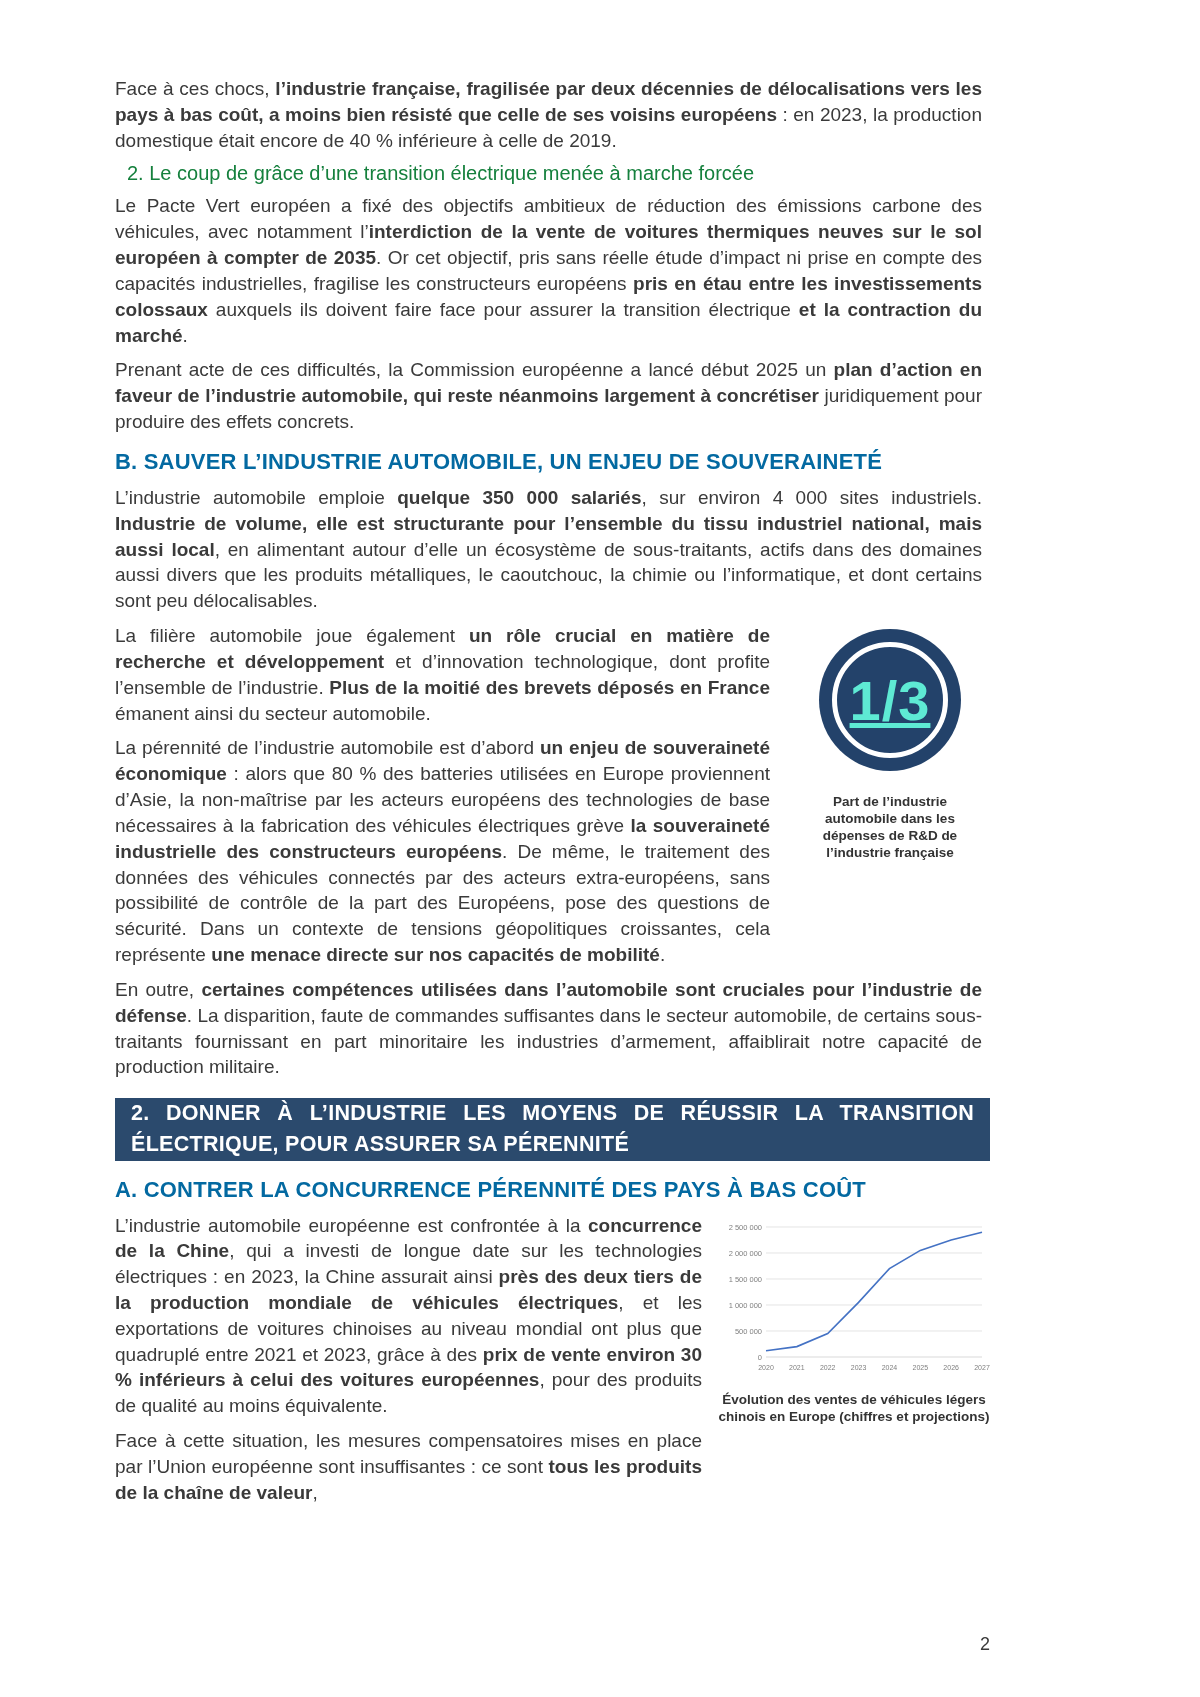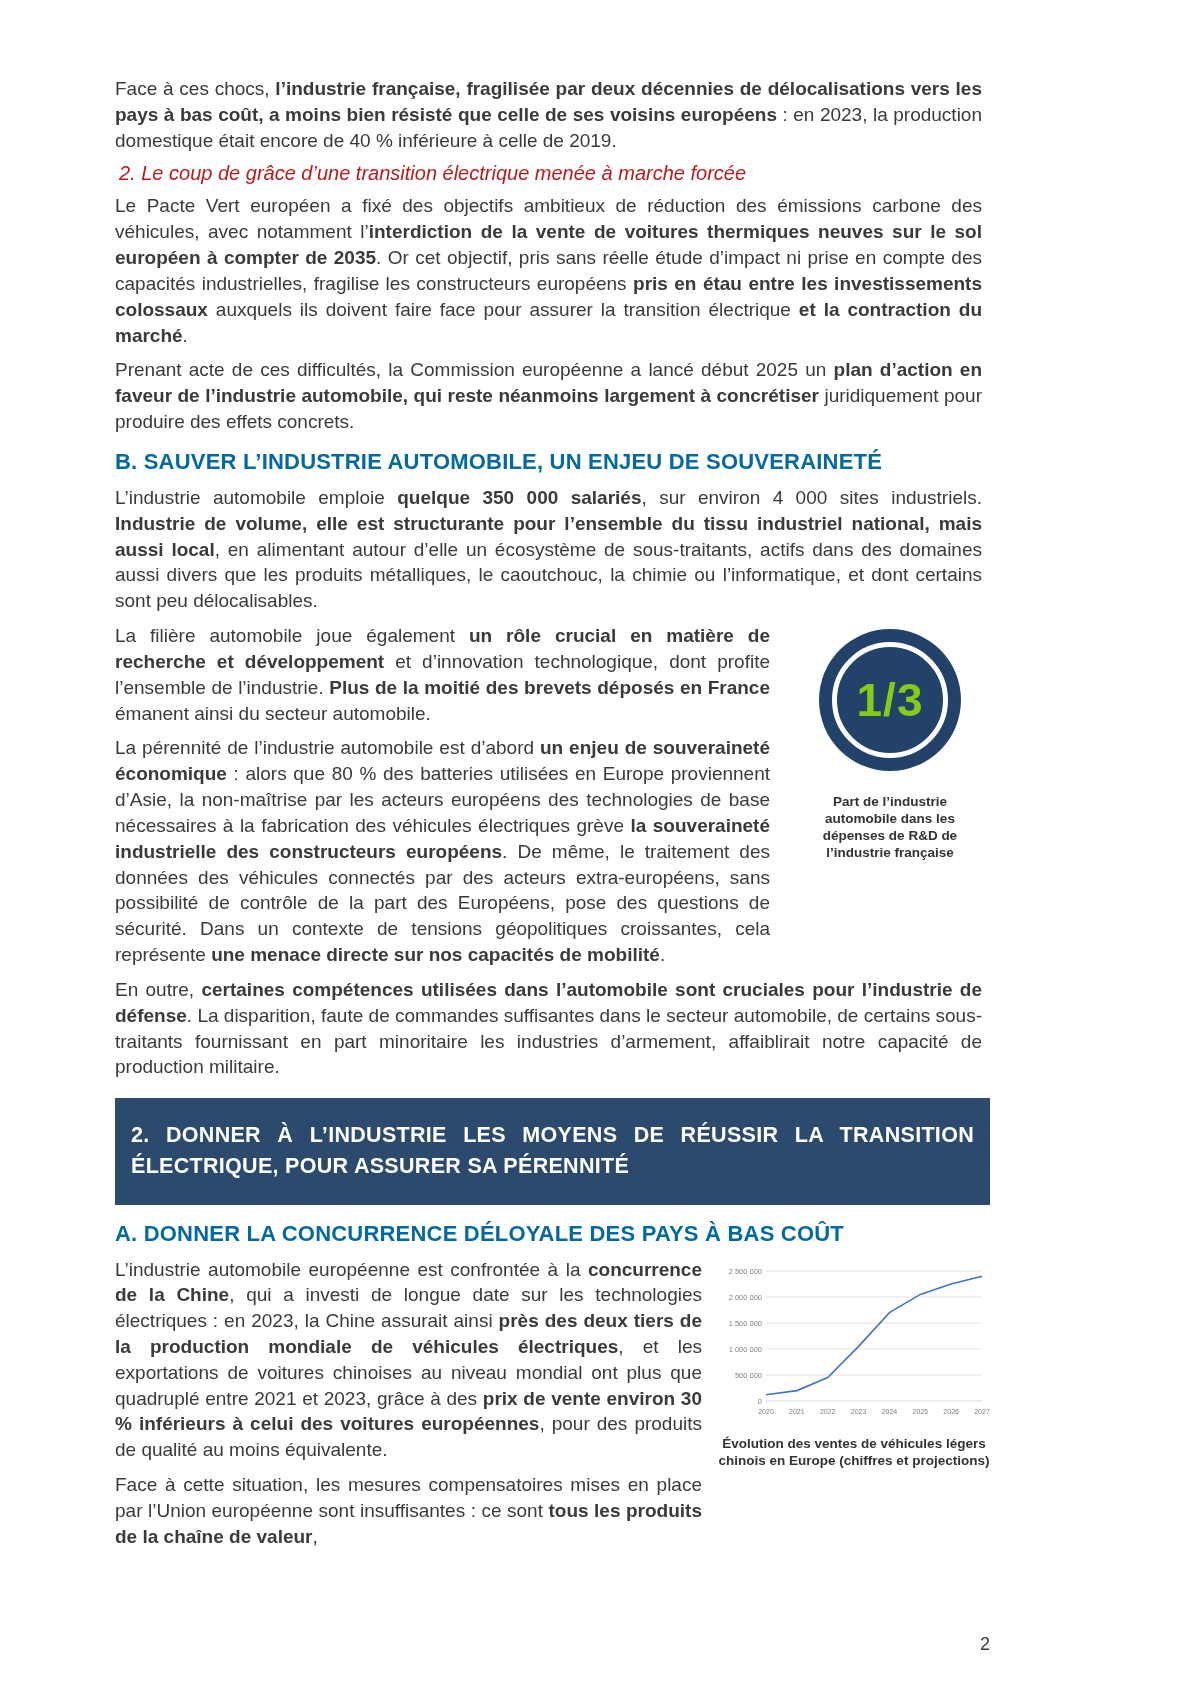--- a/index.html
+++ b/index.html
@@ -20,41 +20,40 @@
     width: 875px;
   }
   p.body {
     font-size: 19px;
     line-height: 1.36;
     text-align: justify;
     margin: 0 8px 9px 0;
   }
   p.body b { font-weight: 700; }
   .h-blue {
-    color: #b91c1c;
+    color: #15803d;
     font-weight: 400;
     font-size: 20px;
-    margin: 9px 0 8px 4px;
-    font-style: italic;
+    margin: 9px 0 8px 12px;
   }
   .h-navy {
     color: #0369a1;
     font-weight: 700;
     font-size: 22px;
     letter-spacing: 0.2px;
     margin: 14px 0 10px 0;
   }
   .banner {
     background: #2b4a6d;
     color: #ffffff;
     font-weight: 700;
     font-size: 21.5px;
     line-height: 1.45;
     letter-spacing: 0.3px;
-    padding: 22px 16px;
+    padding: 0 16px;
     margin: 18px 0 16px 0;
     text-align: justify;
   }
   .float-section::after { content: ""; display: block; clear: none; }
   
   .ratio-figure {
     float: right;
     width: 200px;
     margin: 6px 0 60px 20px;
     text-align: center;
@@ -67,24 +66,25 @@
     display: flex; align-items: center; justify-content: center;
   }
   .ratio-circle-inner {
     width: 116px; height: 116px;
     border-radius: 50%;
     background: #23426a;
     border: 5px solid #ffffff;
     display: flex; align-items: center; justify-content: center;
   }
   .ratio-value {
-    color: #84cc16;
+    color: #5eead4;
     font-weight: 700;
-    font-size: 46px;
+    font-size: 56px;
     letter-spacing: 1px;
+    text-decoration: underline;
   }
   .ratio-caption {
     margin: 22px auto 0 auto;
     width: 180px;
     font-weight: 700;
     font-size: 13.5px;
     line-height: 1.26;
     color: #333333;
   }
   
@@ -144,21 +144,21 @@
 
       <p class="body"><span>La pérennité de l’industrie automobile est d’abord </span><b>un enjeu de souveraineté économique</b><span> : alors que 80 % des batteries utilisées en Europe proviennent d’Asie, la non-maîtrise par les acteurs européens des technologies de base nécessaires à la fabrication des véhicules électriques grève </span><b>la souveraineté industrielle des constructeurs européens</b><span>. De même, le traitement des données des véhicules connectés par des acteurs extra-européens, sans possibilité de contrôle de la part des Européens, pose des questions de sécurité. Dans un contexte de tensions géopolitiques croissantes, cela représente </span><b>une menace directe sur nos capacités de mobilité</b><span>.</span></p>
     </div>
 
     <p class="body"><span>En outre, </span><b>certaines compétences utilisées dans l’automobile sont cruciales pour l’industrie de défense</b><span>. La disparition, faute de commandes suffisantes dans le secteur automobile, de certains sous-traitants fournissant en part minoritaire les industries d’armement, affaiblirait notre capacité de production militaire.</span></p>
 
     <div class="banner">
       <span>2. DONNER À L’INDUSTRIE LES MOYENS DE RÉUSSIR LA TRANSITION ÉLECTRIQUE, POUR ASSURER SA PÉRENNITÉ</span>
     </div>
 
-    <h2 class="h-navy">A. DONNER LA CONCURRENCE DÉLOYALE DES PAYS À BAS COÛT</h2>
+    <h2 class="h-navy">A. CONTRER LA CONCURRENCE PÉRENNITÉ DES PAYS À BAS COÛT</h2>
 
     <div class="float-section">
       <div class="chart-figure">
         <div class="chart-mount">
             <svg width="272" height="158">
               <line x1="48" x2="264" y1="138" y2="138" stroke="#d9d9d9" stroke-width="1"></line>
               <text x="44" y="140.5" text-anchor="end" font-size="7.5" font-family="Liberation Sans, sans-serif" fill="#7f7f7f">0</text>
               <line x1="48" x2="264" y1="112" y2="112" stroke="#d9d9d9" stroke-width="0.7"></line>
               <text x="44" y="114.5" text-anchor="end" font-size="7.5" font-family="Liberation Sans, sans-serif" fill="#7f7f7f">500 000</text>
               <line x1="48" x2="264" y1="86" y2="86" stroke="#d9d9d9" stroke-width="0.7"></line>

